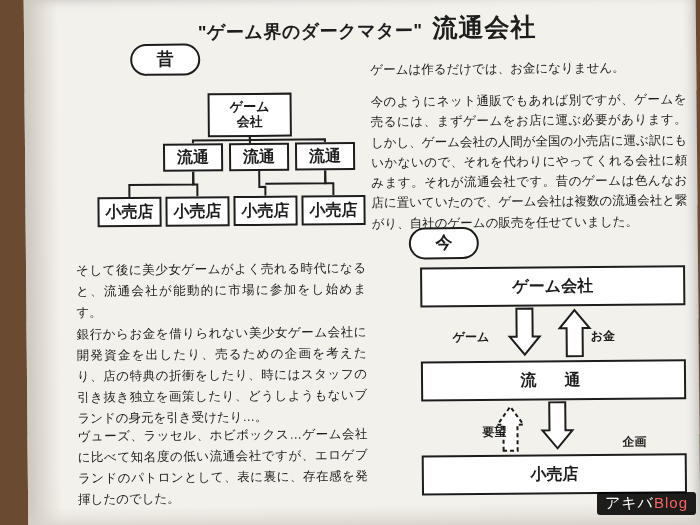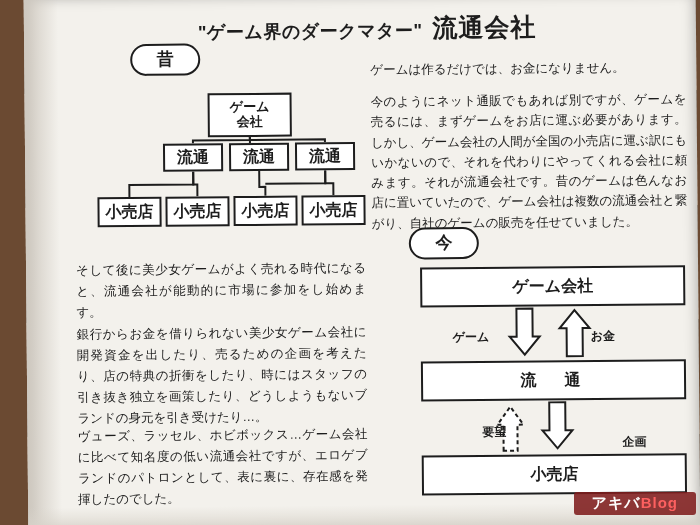--- a/index.html
+++ b/index.html
@@ -94,23 +94,23 @@
   .ltext{
     position:absolute;left:22px;width:290px;
     font-size:12.5px;line-height:1.68;text-align:justify;
   }
   #ltext1{top:258px;}
   #ltext2{top:322px;}
   #ltext3{top:424px;}
   
   .watermark{
     position:absolute;right:4px;bottom:10px;
-    font-size:15px;font-weight:bold;color:#fff;
-    background:#7f1d1d;
-    padding:2px 18px;border-radius:3px;
+    font-size:15px;font-weight:normal;color:#fff;
+    background:#000000;
+    padding:2px 8px;border-radius:3px;
     letter-spacing:1px;opacity:.88;
   }
   .wm-blog{color:#ff4d4d;}
 </style>
 </head>
 <body>
 
 <div id="page">
   <div class="paper">
     <div class="paper-shade-left"></div>

